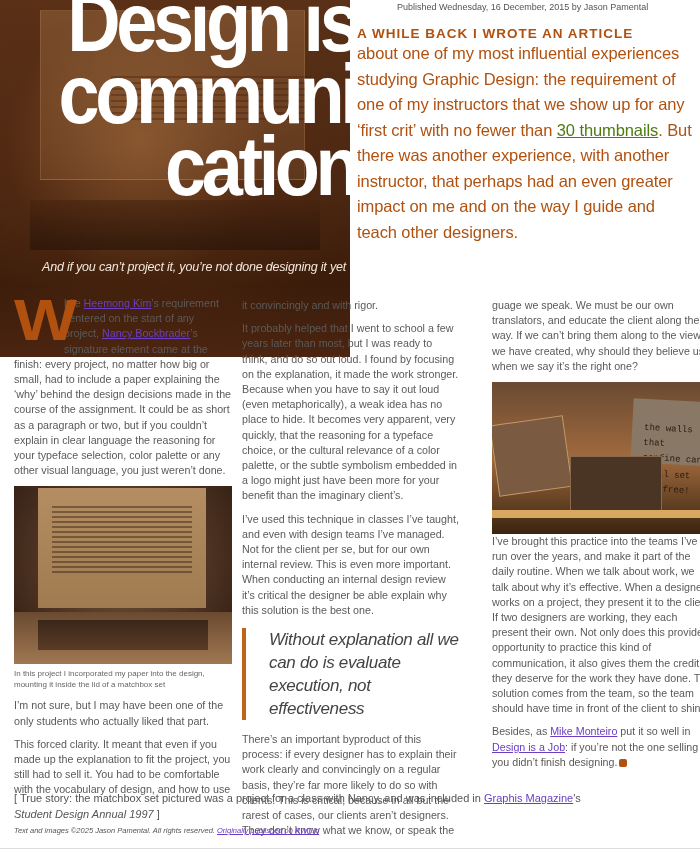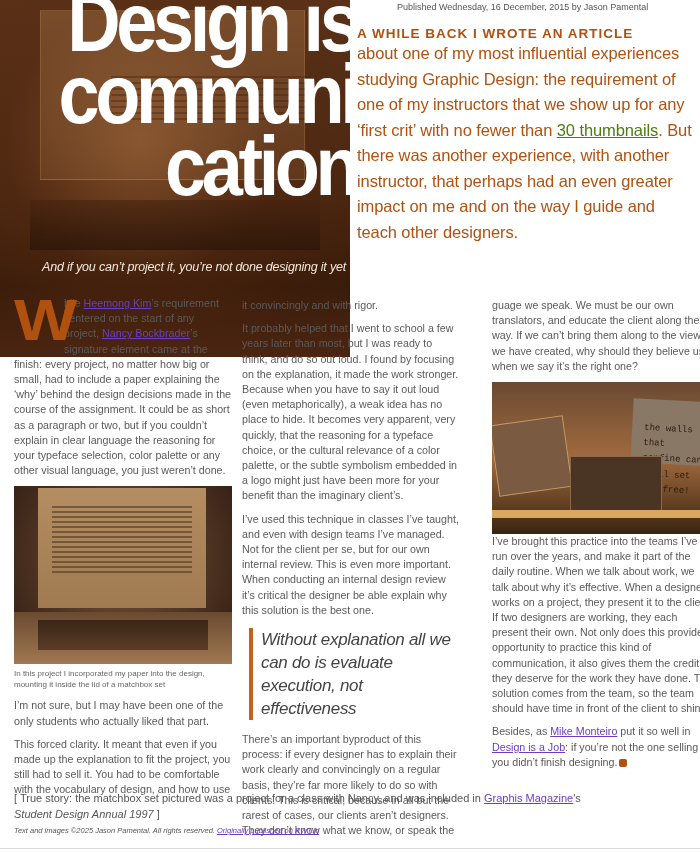--- a/index.html
+++ b/index.html
@@ -81,21 +81,21 @@
     background: linear-gradient(180deg, #6a4a32 0%, #a06a3e 50%, #3a2410 100%);
     position: relative; overflow: hidden;
   }
   .fig2 .slab1 { position: absolute; left: 2px; top: 38px; width: 74px; height: 72px; background: #7a5a40; transform: rotate(-8deg); border: 1px solid #c89a64; }
   .fig2 .slab2 { position: absolute; left: 140px; top: 18px; width: 72px; height: 64px; background: #8a7866; transform: rotate(3deg); }
   .fig2 .slab3 { position: absolute; left: 78px; top: 74px; width: 92px; height: 62px; background: #4a3424; border: 1px solid #8a6a4a; }
   .fig2 .stripe { position: absolute; left: 0; top: 128px; width: 216px; height: 8px; background: #d8a860; }
   .fig2 .slab2 span { position: absolute; left: 12px; top: 22px; font-size: 9px; color: #2a1a10; font-family: "Liberation Mono", monospace; }
 
   blockquote {
-    border-left: 4px solid #c0641a; padding-left: 8px; margin: 10px 0 12px 7px;
+    border-left: 4px solid #c0641a; padding-left: 23px; margin: 10px 0 12px 0;
     font-style: italic; font-size: 17px; line-height: 23px; color: #444; letter-spacing: -0.3px;
   }
 
   .emoji { display: inline-block; width: 8px; height: 8px; background: #b0510f; border-radius: 2px; vertical-align: middle; margin-left: 2px; }
 
   .footnote { position: absolute; left: 14px; top: 790px; width: 600px; font-size: 11px; line-height: 16px; color: #555; }
   .footnote a { color: #6a3ec2; text-decoration: underline; }
   .copyright { position: absolute; left: 14px; top: 826px; font-size: 7.5px; font-style: italic; color: #555; }
   .copyright a { color: #6a3ec2; text-decoration: underline; }
   .bottom-rule { position: absolute; left: 0; top: 848px; width: 700px; height: 1px; background: #ddd; }

